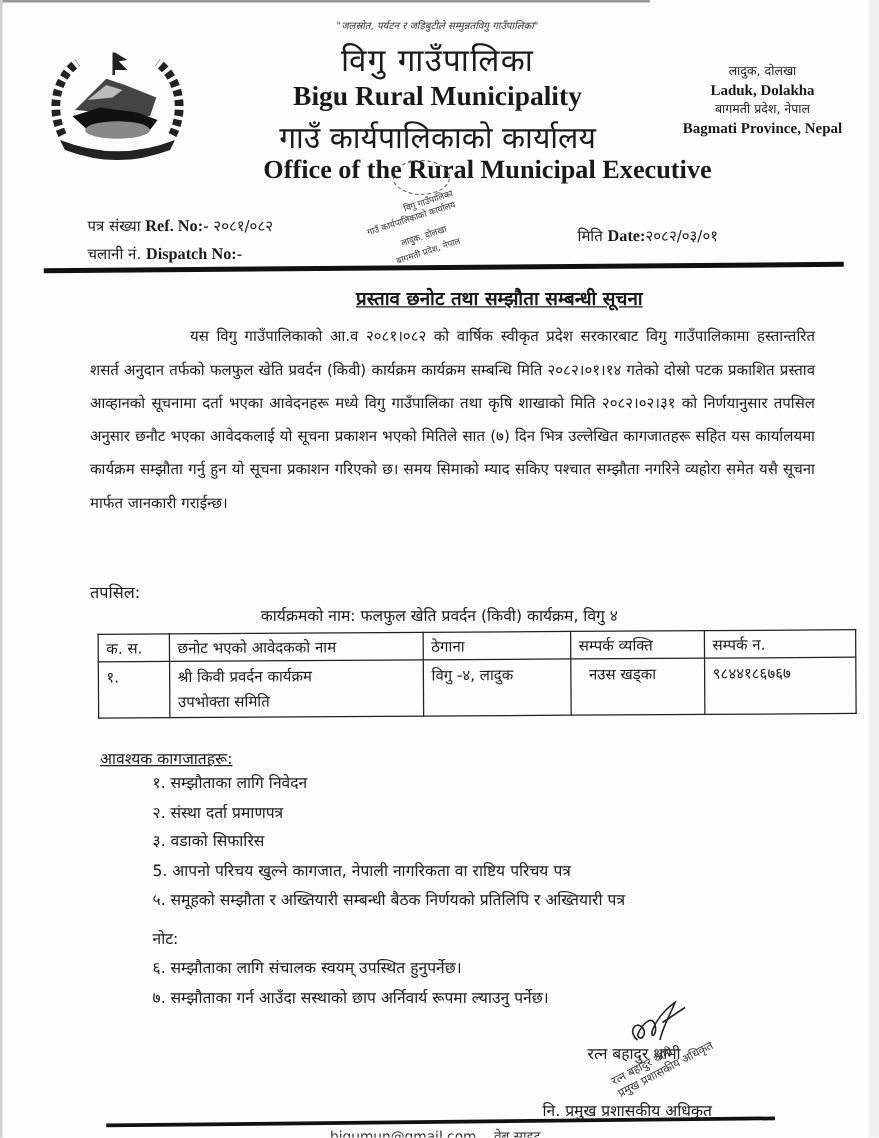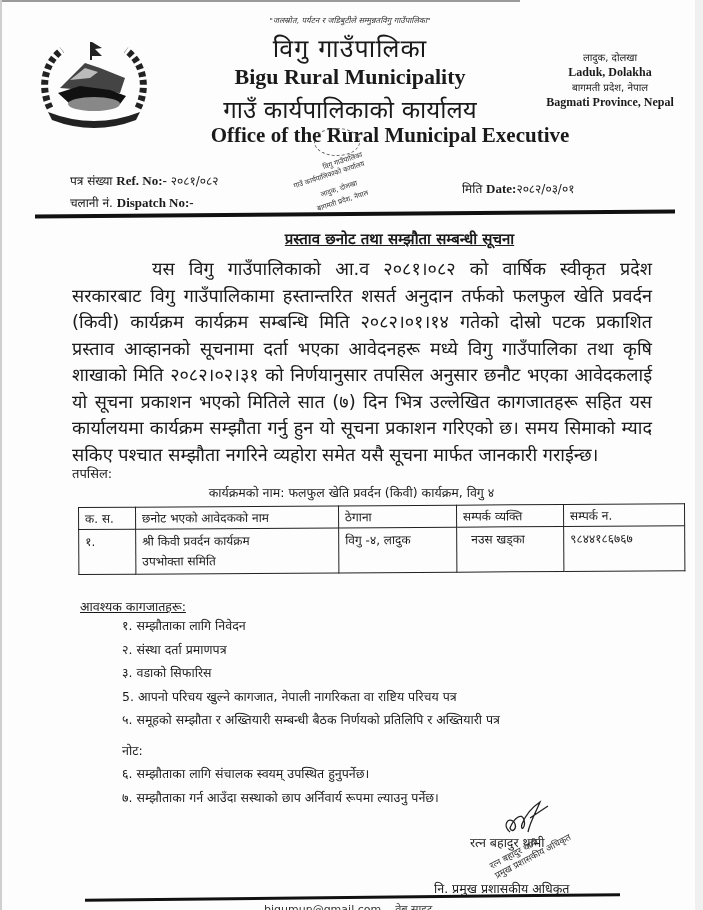--- a/index.html
+++ b/index.html
@@ -33,21 +33,21 @@
   .stamp .l1 { position:absolute; left:30px; top:28px; transform:rotate(-18deg); }
   .stamp .l2 { position:absolute; left:0px; top:42px; transform:rotate(-18deg); }
   .stamp .l3 { position:absolute; left:28px; top:56px; transform:rotate(-18deg); }
   .stamp .l4 { position:absolute; left:24px; top:68px; transform:rotate(-18deg); }
 
   .rule1 { position:absolute; left:35px; top:212px; width:640px; height:4px; background:#111; transform:rotate(-0.45deg); }
 
   .title { position:absolute; left:0; top:228px; width:703px; text-align:center; font-family:"DejaVu Sans", sans-serif; font-size:15px; font-weight:bold;padding-left:48px; }
   .title span { text-decoration:underline; }
 
-  .para { position:absolute; left:72px; top:256px; width:580px; font-family:"DejaVu Sans", sans-serif; font-size:18px; line-height:26.5px; text-align:justify; text-indent:80px; }
+  .para { position:absolute; left:72px; top:256px; width:580px; font-family:"DejaVu Sans", sans-serif; font-size:12px; line-height:26.5px; text-align:justify; text-indent:80px; }
 
   .tapasil { position:absolute; left:72px; top:464px; font-family:"DejaVu Sans", sans-serif; font-size:13px; }
   .prog { position:absolute; left:0; top:484px; width:703px; text-align:center; font-family:"DejaVu Sans", sans-serif; font-size:12.5px; }
 
   table.t { position:absolute; left:78px; top:507px; border-collapse:collapse; font-family:"DejaVu Sans", sans-serif; font-size:12px; transform:rotate(-0.35deg); transform-origin:left top; }
   table.t td, table.t th { border:1.3px solid #222; padding:2px 6px; vertical-align:top; font-weight:normal; text-align:left; }
   table.t th { height:17px; }
   table.t td { height:40px; line-height:20px; }
 
   .docs-h { position:absolute; left:80px; top:598px; font-family:"DejaVu Sans", sans-serif; font-size:12.5px; text-decoration:underline; }

